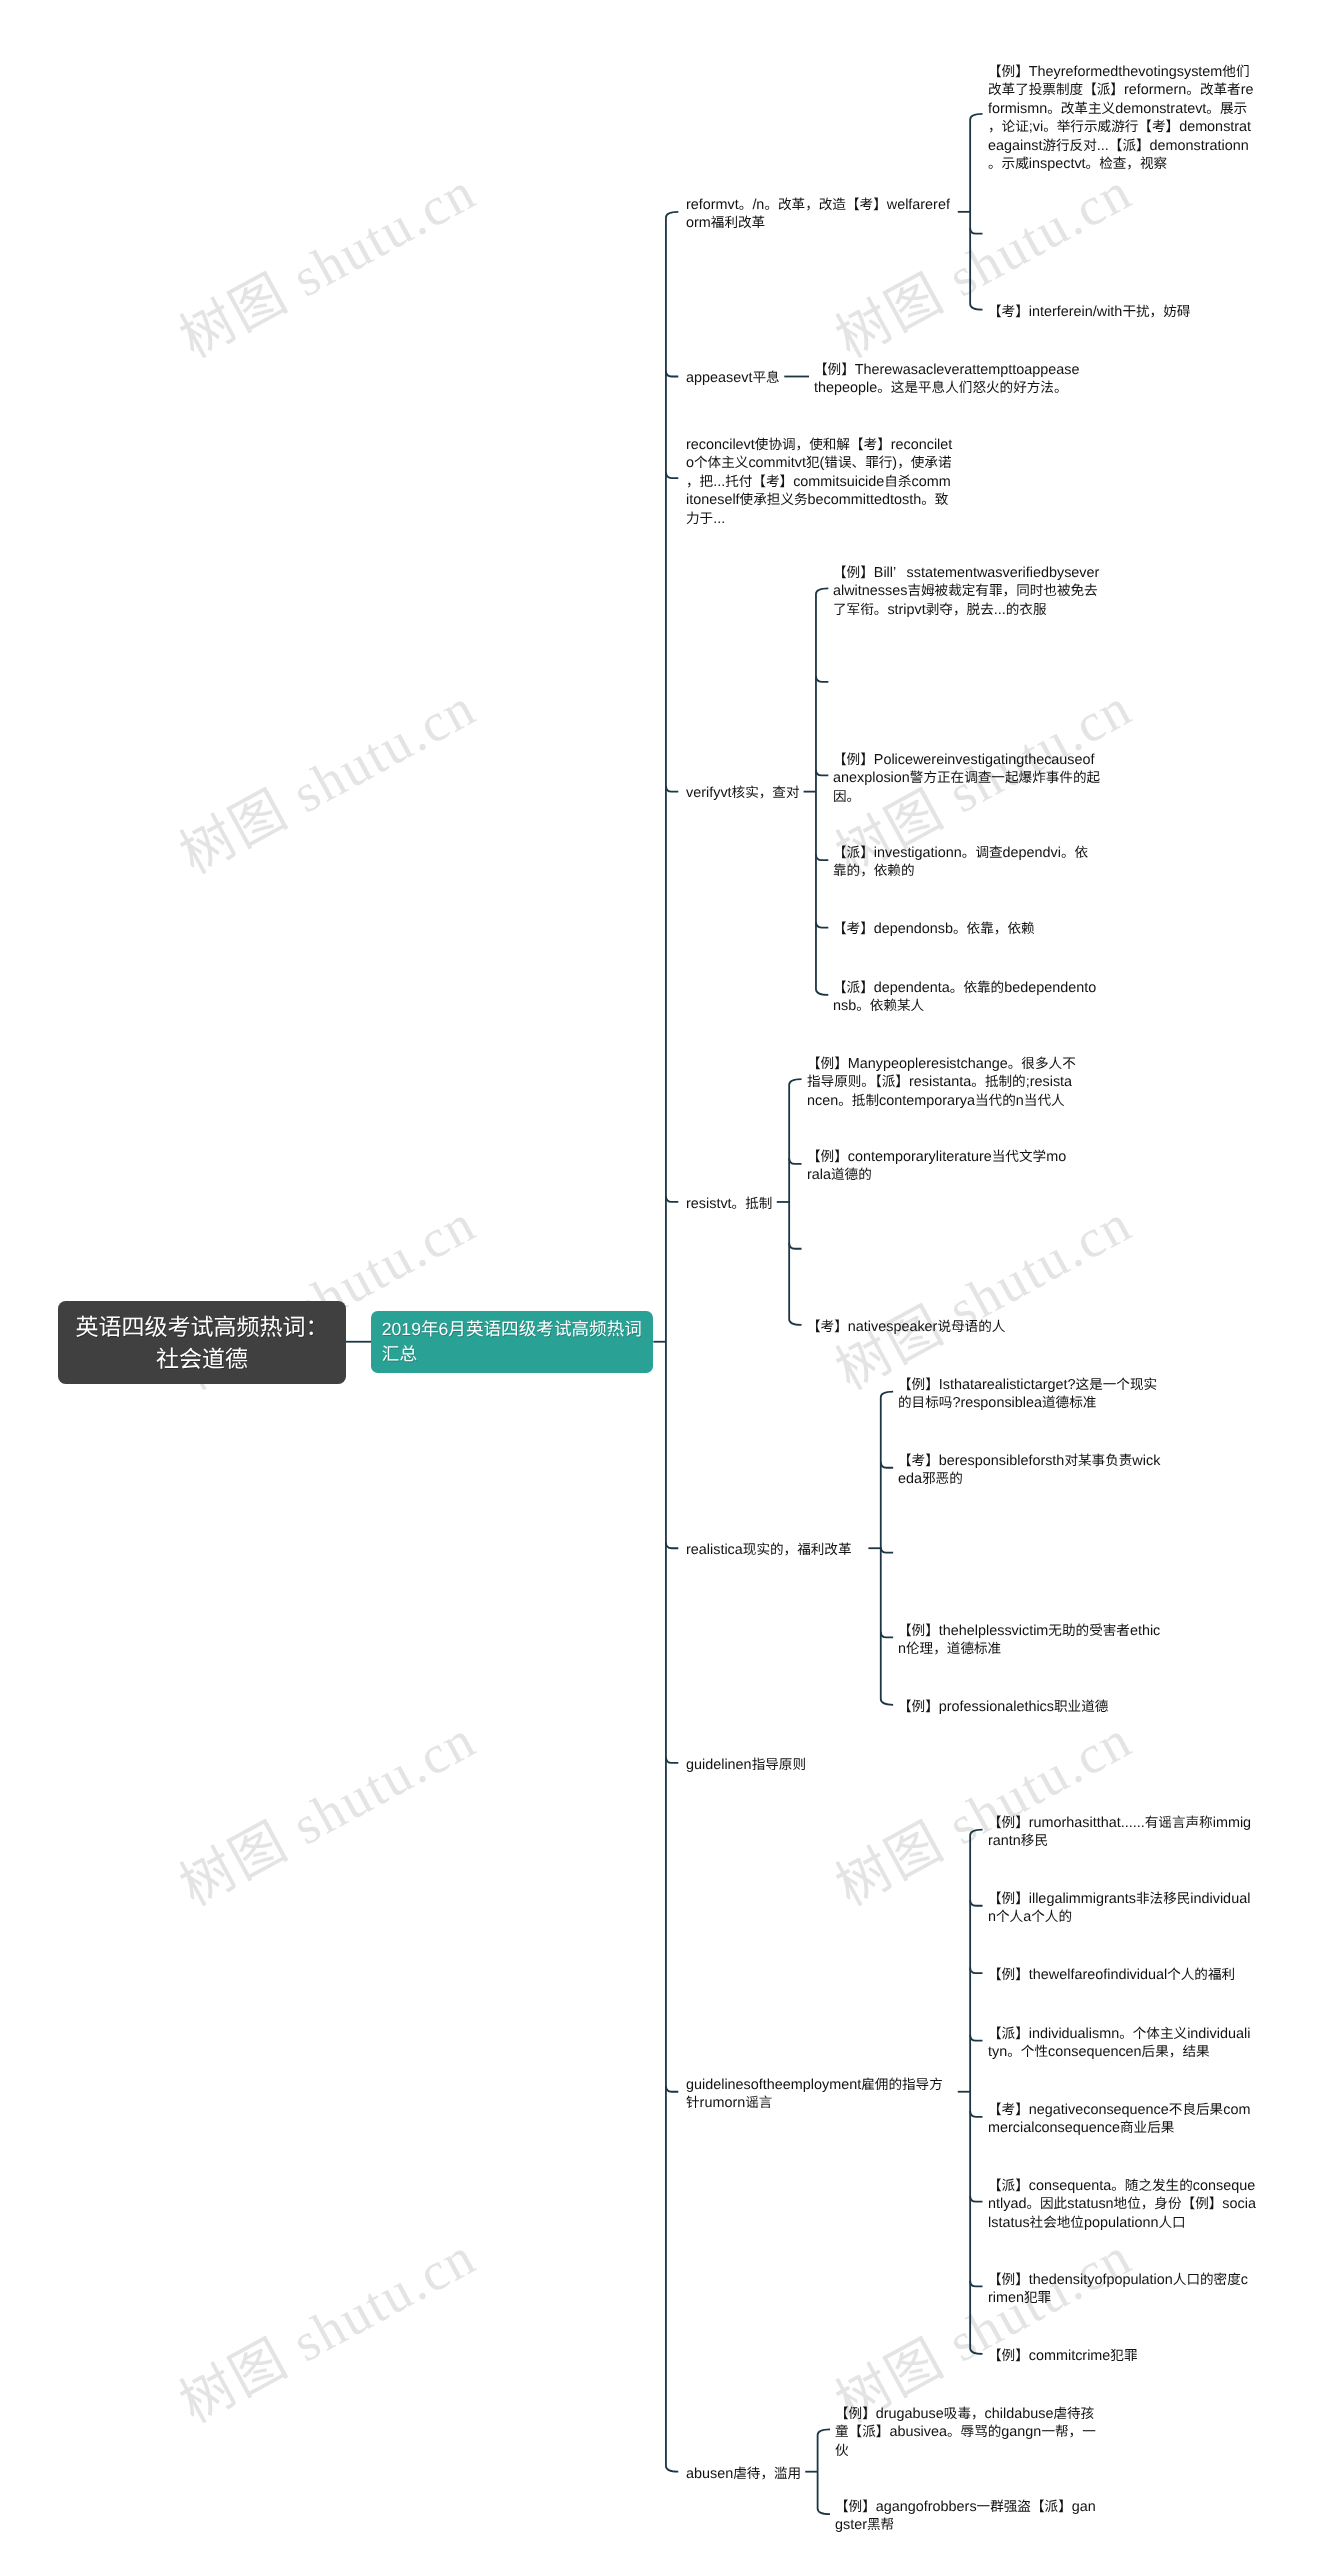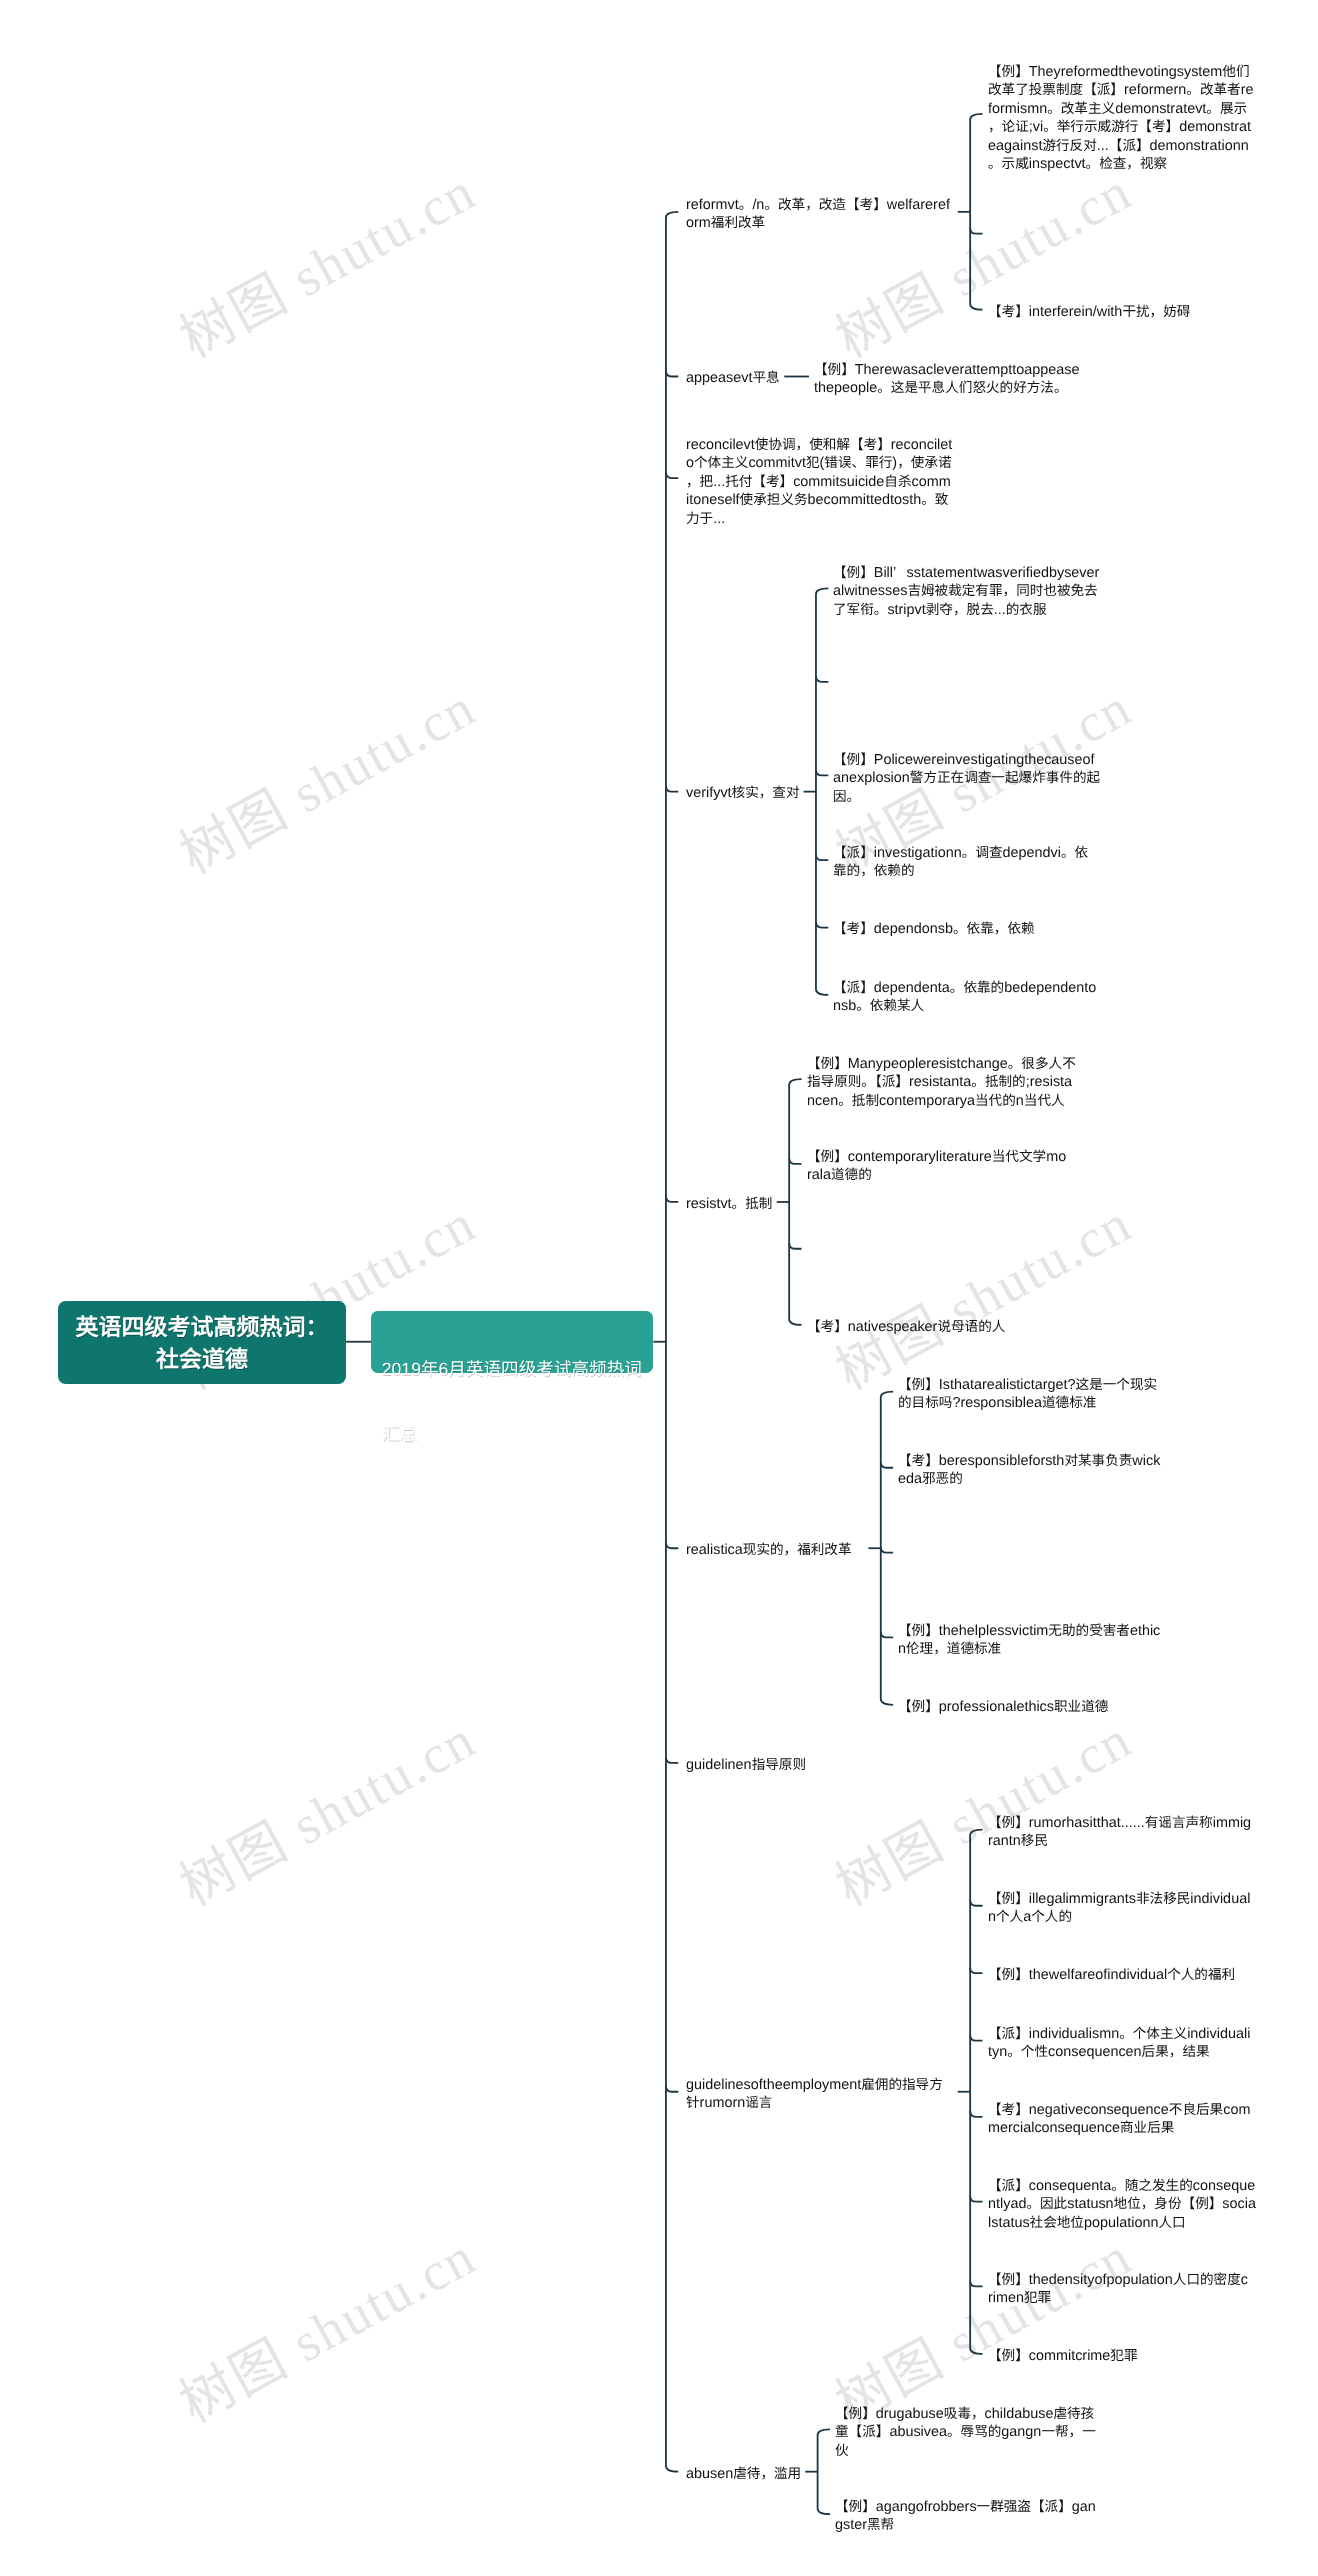--- a/index.html
+++ b/index.html
@@ -9,26 +9,26 @@
  -webkit-font-smoothing:antialiased;text-rendering:geometricPrecision;}
 #stage{position:absolute;left:0;top:0;width:1319px;height:2596px;overflow:hidden;}
 #watermark-layer{position:absolute;left:0;top:0;width:1319px;height:2596px;z-index:1;
  overflow:hidden;pointer-events:none;}
 .watermark{position:absolute;white-space:nowrap;color:#e4e4e4;font-size:54px;
  font-family:"Liberation Serif","DejaVu Serif",serif;transform:rotate(-28.6deg);
  transform-origin:0 0;line-height:0;letter-spacing:2.1px;}
 #connector-layer{position:absolute;left:0;top:0;z-index:2;pointer-events:none;}
 #node-layer{position:absolute;left:0;top:0;width:1319px;height:2596px;z-index:3;}
 .node{position:absolute;box-sizing:border-box;}
-.root-node{background:#0f766e;border-radius:7.7px;font-weight:bold;}
+.root-node{background:#404040;border-radius:7.7px;}
 .root-node .ln{display:block;color:#ffffff;font-size:23px;line-height:32px;text-align:center;
   text-shadow:0.8px 0.8px 0.5px rgba(0,0,0,0.30);}
 .summary-node{background:#29a194;border-radius:6.7px;}
 .summary-node .ln{display:block;color:#ffffff;font-size:17.6px;line-height:25px;text-align:left;
-  text-shadow:0.6px 0.6px 0.5px rgba(0,0,0,0.22);margin-top:40px;}
+  text-shadow:0.6px 0.6px 0.5px rgba(0,0,0,0.22);}
 .text-node{color:#121212;}
 .text-node .ln{display:block;font-size:14.4px;line-height:17.4px;white-space:pre;}
 .text-node .ln i{font-style:normal;font-size:13.6px;}
 .text-node .ln b{font-weight:normal;display:inline-block;width:13.6px;text-align:left;}
 </style>
 </head>
 <body>
 
 <div id="stage">
 

